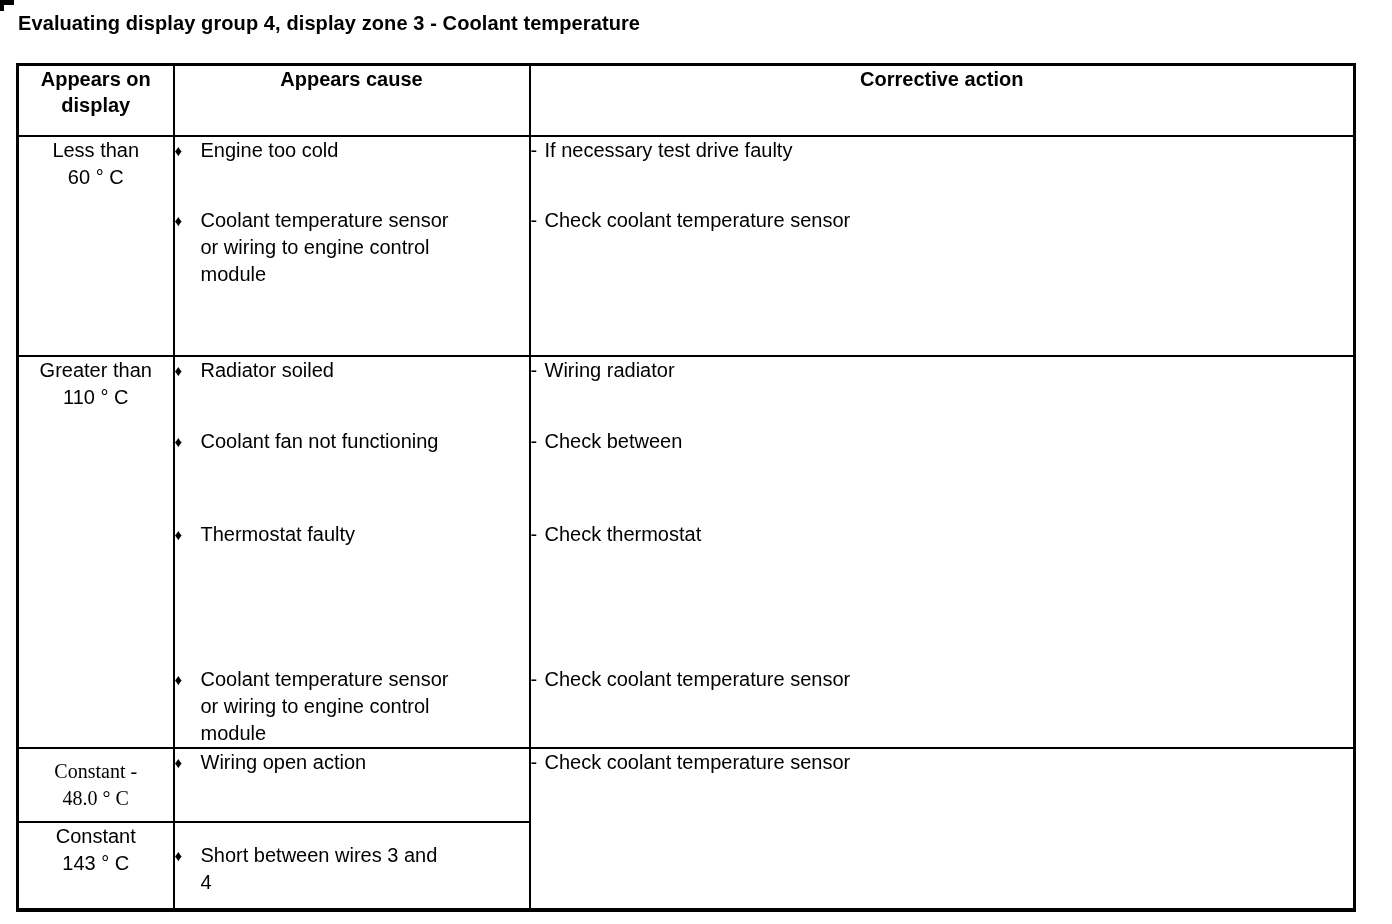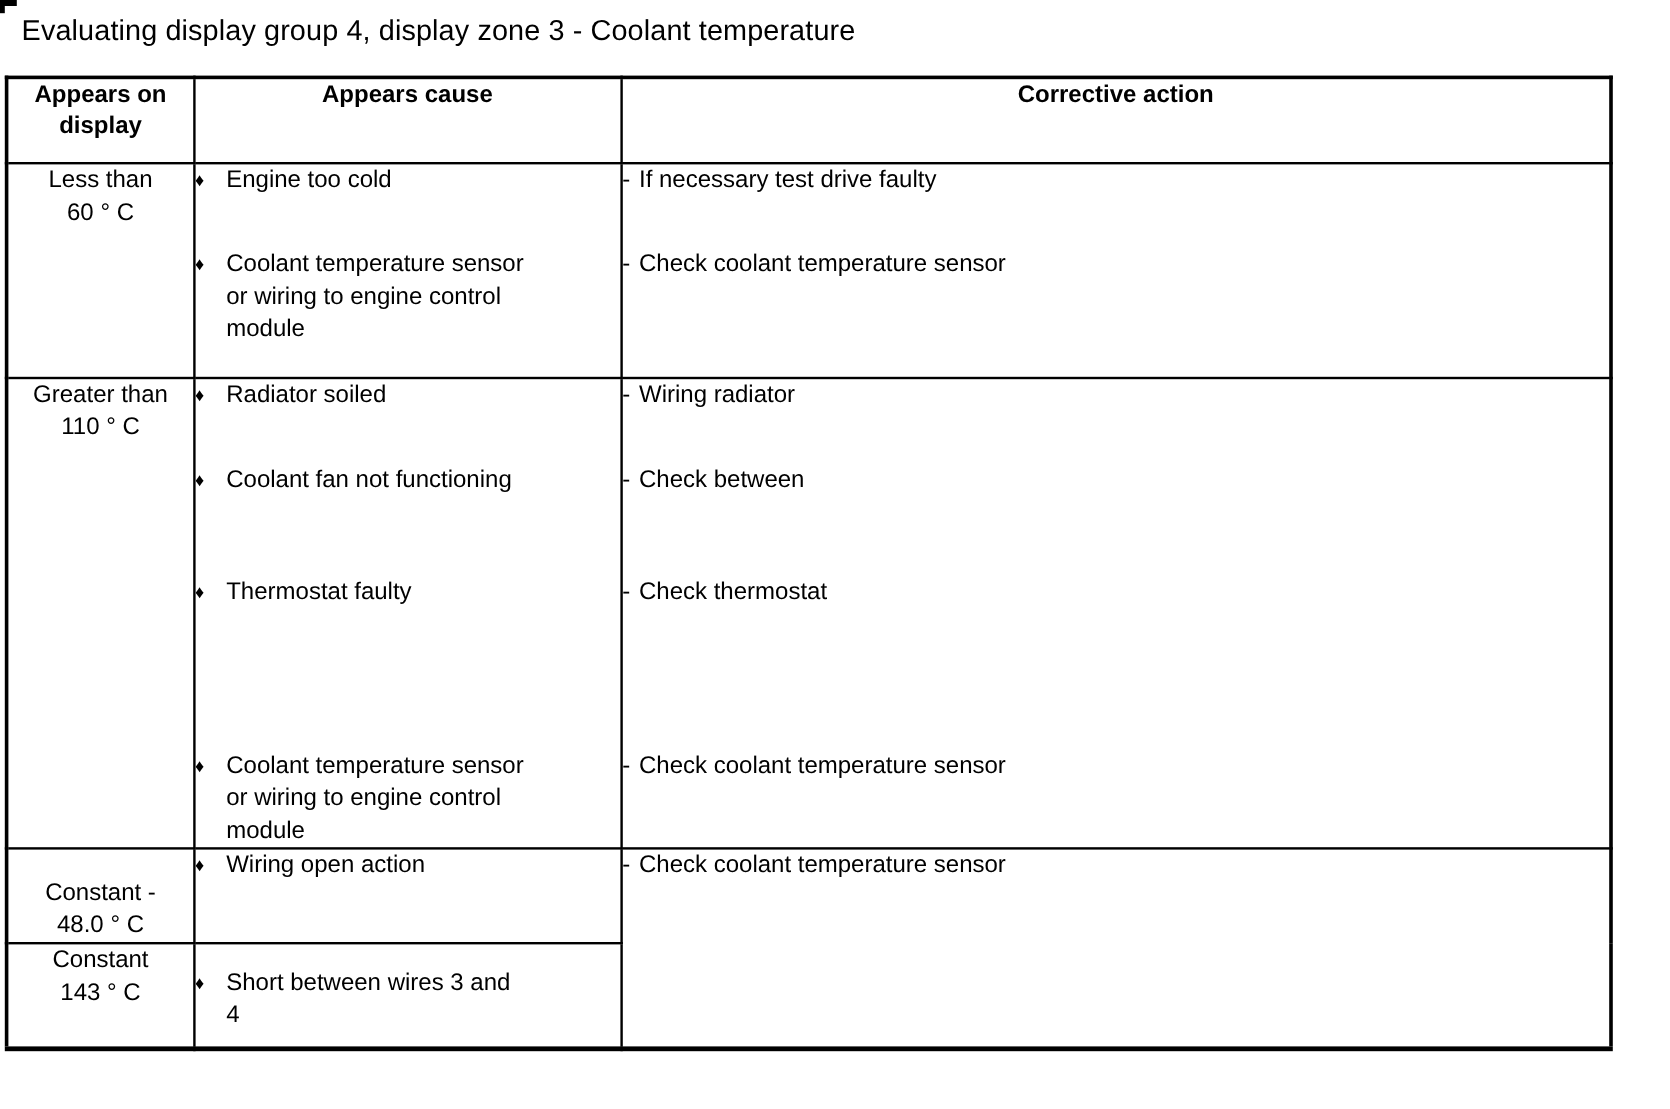--- a/index.html
+++ b/index.html
@@ -24,71 +24,71 @@
   }
   .corner-mark-v {
     position: absolute; left: 0; top: 0;
     width: 4px; height: 11px; background: #000;
   }
 
   .doc-title {
     position: absolute;
     left: 18px;
     top: 12px;
-    font-size: 24px;
-    font-weight: normal;
+    font-size: 20px;
+    font-weight: bold;
     letter-spacing: 0.1px;
     white-space: nowrap;
   }
 
   table.diag {
     position: absolute;
-    left: 4px;
+    left: 16px;
     top: 63px;
     width: 1337px;
     table-layout: fixed;
     border-collapse: collapse;
     border: 3px solid #000;
     border-bottom-width: 4px;
   }
   table.diag th,
   table.diag td {
     border: 2px solid #000;
     vertical-align: top;
     padding: 0;
     overflow: hidden;
   }
 
   col.c-display { width: 156px; }
   col.c-cause   { width: 356px; }
   col.c-action  { width: 825px; }
 
   tr.r-header  { height: 71px; }
-  tr.r-row1    { height: 179px; }
+  tr.r-row1    { height: 220px; }
   tr.r-row2    { height: 387px; }
   tr.r-row3    { height: 74px; }
   tr.r-row4    { height: 88px; }
 
   th.hcell {
     font-size: 20px;
     font-weight: bold;
     line-height: 26px;
     text-align: center;
     padding-top: 9px;
     white-space: pre-line;
   }
 
   td.display-cell {
     text-align: center;
     font-size: 20px;
     line-height: 27px;
     white-space: pre-line;
     padding-top: 10px;
   }
-  td.display-cell.p13 { padding-top: 23px; }
+  td.display-cell.p13 { padding-top: 9px; font-family: Liberation Serif, serif; }
 
   td.cause-cell  { padding: 22px 8px 0 14px; }
   td.action-cell { padding: 22px 8px 0 12px; }
   td.cause-cell.p19 { padding-top: 19px; }
 
   .item {
     display: flex;
     align-items: flex-start;
     font-size: 20px;
     line-height: 27px;

